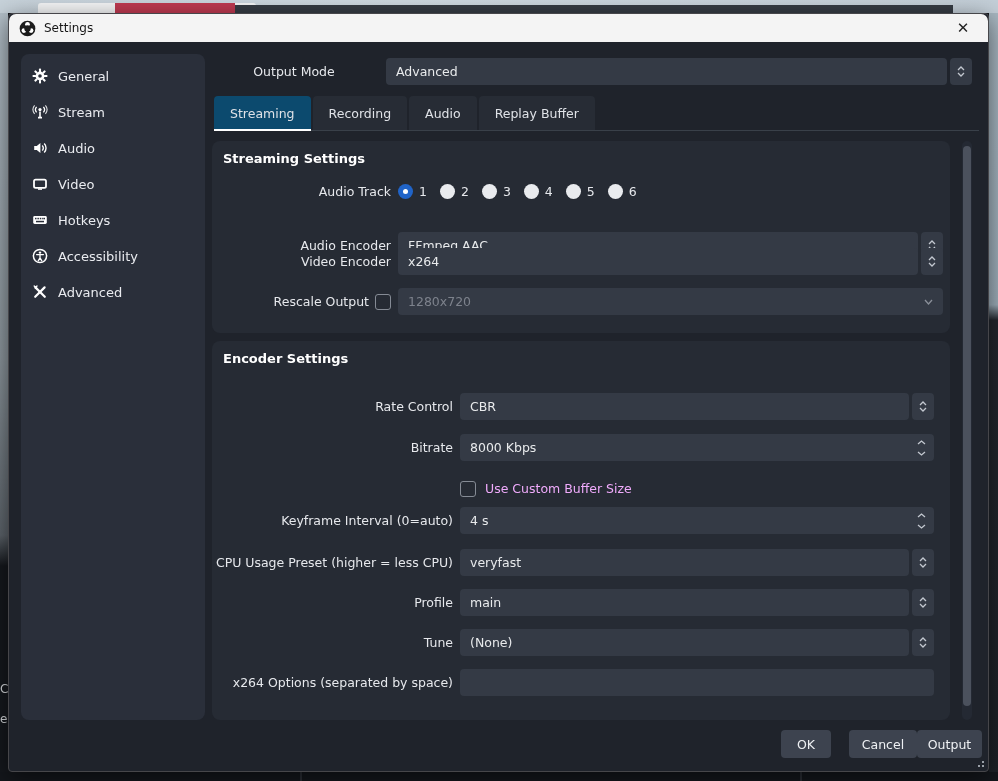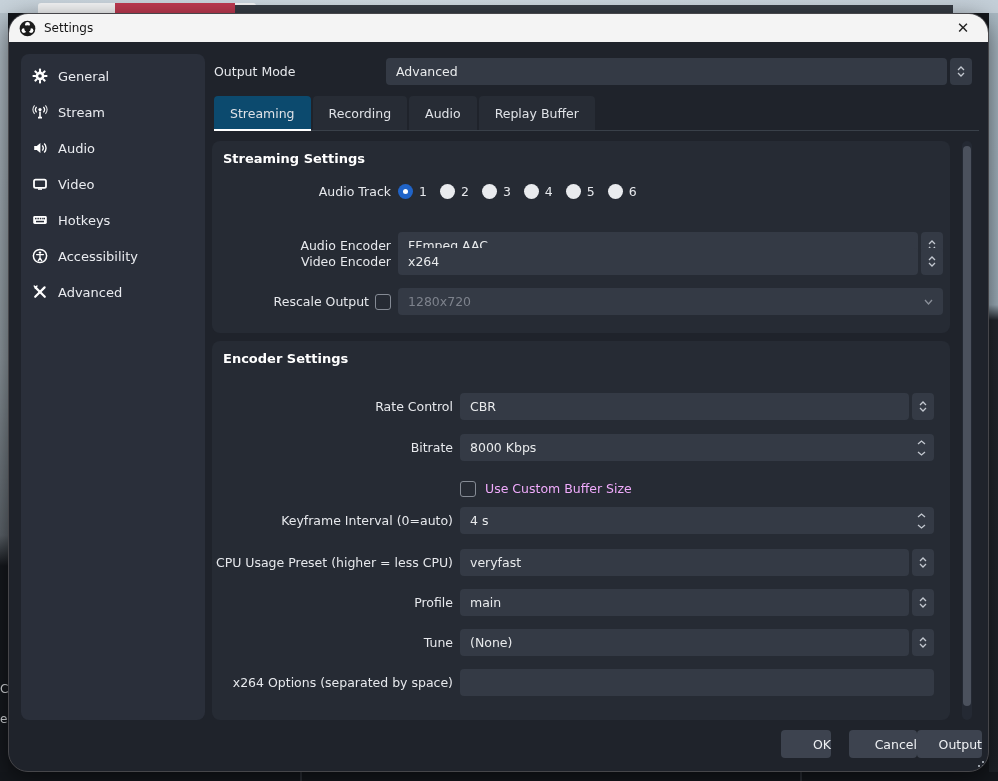--- a/index.html
+++ b/index.html
@@ -12,35 +12,35 @@
   .bg-top-white { position:absolute; left:38px; top:3px; width:218px; height:10px; background:#f5f6f7; border-radius:3px 3px 0 0; }
   .bg-top-red { position:absolute; left:115px; top:3px; width:120px; height:10px; background:#bf3a51; }
   .bg-top-dark { position:absolute; left:235px; top:5px; width:718px; height:8px; background:#363c44; }
   .bg-left { position:absolute; left:0; top:13px; width:8px; height:768px; background:linear-gradient(to bottom,#b4c0c9 0%,#8d979e 45%,#5d646b 68%,#15181d 72%,#15181d 100%); }
   .bg-left-frag { position:absolute; left:0; color:#d7dadd; font-size:12px; overflow:hidden; width:8px; white-space:nowrap; }
   .bg-right { position:absolute; right:0; top:13px; width:9px; height:768px; background:linear-gradient(to bottom,#a9b8c2 0%,#9fb0bc 38%,#23272e 40%,#1d2127 100%); }
   .bg-bottom { position:absolute; left:0; bottom:0; width:998px; height:9px; background:#14171c; }
   .bg-bottom .vline { position:absolute; top:0; width:2px; height:9px; background:#2a2e35; }
 
   
-  .win { position:absolute; left:8px; top:13px; width:981px; height:759px; background:#1f232b; border-radius:20px; box-shadow:0 6px 24px rgba(0,0,0,.55); border:1px solid #46464a; overflow:hidden; }
+  .win { position:absolute; left:8px; top:13px; width:981px; height:759px; background:#1f232b; border-radius:4px; box-shadow:0 6px 24px rgba(0,0,0,.55); border:1px solid #46464a; overflow:hidden; }
   .titlebar { position:absolute; left:0; top:0; right:0; height:28px; background:#f4f4f4; display:flex; align-items:center; padding:0 10px; border-radius:7px 7px 0 0; }
   .titlebar .obslogo { width:17px; height:17px; margin-right:8px; }
   .titlebar .tb-title { font-size:12px; color:#161616; }
   .titlebar .close { margin-left:auto; width:30px; height:24px; display:flex; align-items:center; justify-content:center; color:#222; font-size:15px; cursor:default; }
 
   
   .sidebar { position:absolute; left:12px; top:40px; width:184px; height:666px; background:#2a2f3a; border-radius:8px; padding:4px 1px; }
   .side-item { height:36px; display:flex; align-items:center; gap:10px; padding:0 9px; border-radius:6px; color:#e9ebef; font-size:13px; }
   .side-item .icon { width:17px; height:17px; display:flex; align-items:center; justify-content:center; flex:0 0 17px; }
   .side-item.selected { background:#2e4ad0; }
 
   
   .outmode-row { position:absolute; left:205px; top:44px; width:758px; height:27px; display:flex; align-items:center; }
-  .outmode-row .lbl { width:172px; text-align:left; color:#e6e8ec; font-size:12.5px; padding-right:12px; }
+  .outmode-row .lbl { width:172px; text-align:center; color:#e6e8ec; font-size:12.5px; padding-right:12px; }
   .outmode-row .dropdown { flex:1; }
 
   .tabs { position:absolute; left:205px; top:82px; width:765px; height:35px; display:flex; gap:2px; border-bottom:1px solid #394049; }
   .tab { height:34px; padding:0 16px; display:flex; align-items:center; background:#272c35; color:#dfe2e7; font-size:12.5px; border-radius:4px 4px 0 0; position:relative; }
   .tab.active { background:#0c4a6e; }
   .tab.active::after { content:""; position:absolute; left:0; right:0; bottom:-1px; height:2px; background:#fff; }
 
   
   .panel { position:absolute; left:203px; width:738px; background:#262b34; border-radius:8px; }
   .panel1 { top:127px; height:192px; }
@@ -70,21 +70,21 @@
   .radio { display:flex; align-items:center; gap:6px; color:#e6e8ec; font-size:12.5px; }
   .rb { width:15px; height:15px; border-radius:50%; background:#e9ebee; position:relative; }
   .rb.checked { background:#2064c8; }
   .rb.checked::after { content:""; position:absolute; left:5px; top:5px; width:5px; height:5px; border-radius:50%; background:#fff; }
 
   
   .scrollbar { position:absolute; left:953px; top:127px; width:10px; height:579px; background:#242933; border-radius:5px; }
   .scroll-thumb { position:absolute; left:1px; top:5px; width:8px; height:560px; background:#4b515d; border-radius:4px; }
 
   
-  .footer-btn { position:absolute; top:716px; height:28px; background:#3d434f; border:none; border-radius:4px; color:#eef0f3; font-size:12.5px; font-family:inherit;text-align:right; }
+  .footer-btn { position:absolute; top:716px; height:28px; background:#3d434f; border:none; border-radius:4px; color:#eef0f3; font-size:12.5px; font-family:inherit; }
   .btn-ok { left:772px; width:50px; }
   .btn-cancel { left:840px; width:68px; }
   .btn-apply { left:908px; width:65px; }
   .grip { position:absolute; right:4px; bottom:4px; width:9px; height:9px; }
   .grip i { position:absolute; width:2px; height:2px; background:#9aa0a8; }
 </style>
 </head>
 <body>
 
 <div class="screen">

